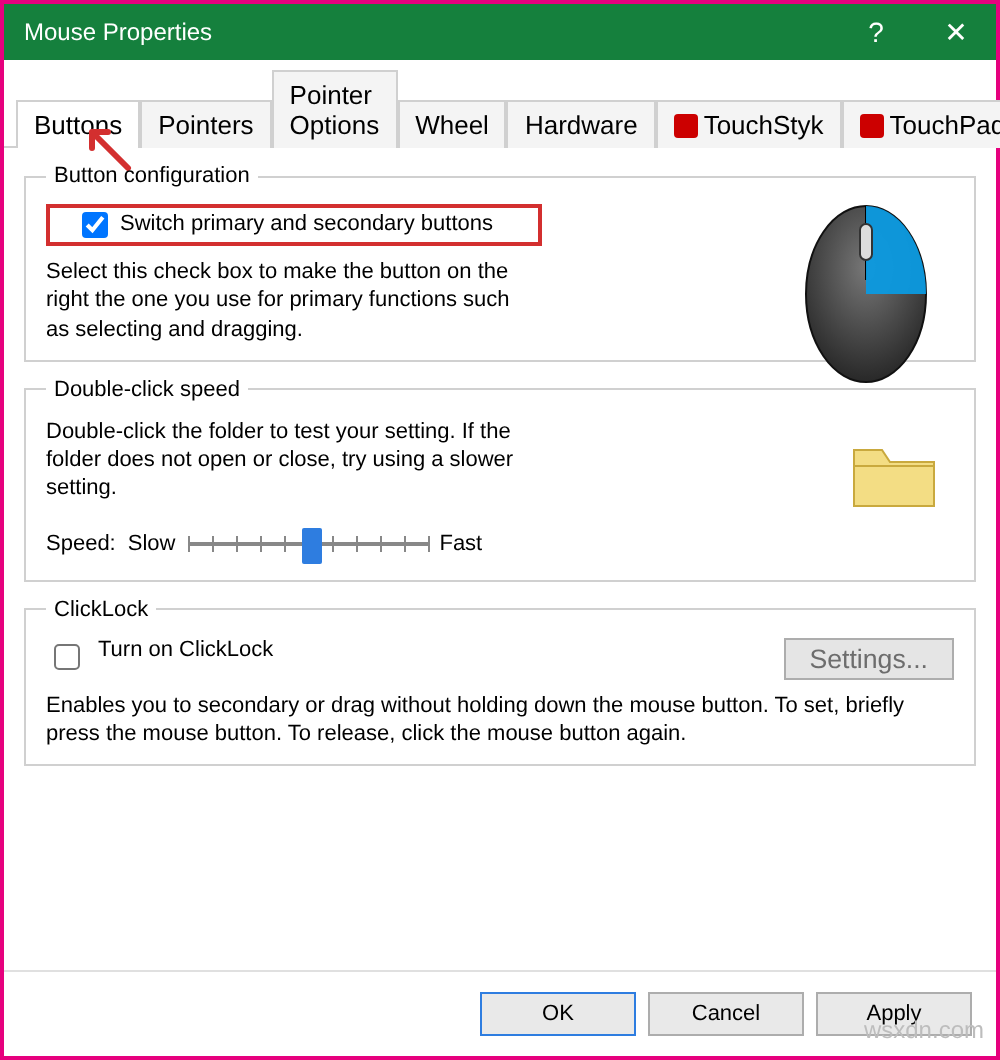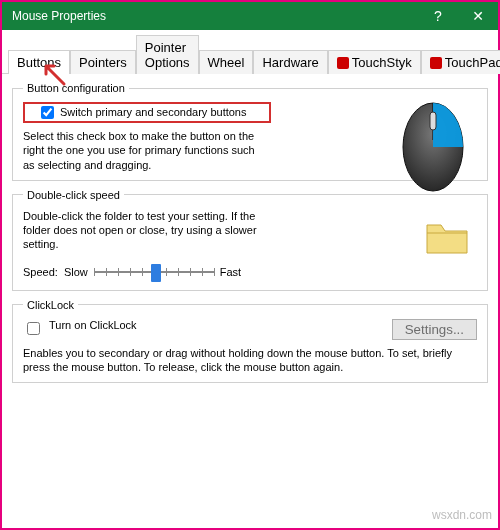--- a/index.html
+++ b/index.html
@@ -134,15 +134,20 @@
       <div class="cl-row">
         <input type="checkbox" style="">
         <span>Turn on ClickLock</span>
         <button class="settings-btn" disabled="">Settings...</button>
       </div>
       <div class="cl-text">Enables you to secondary or drag without holding down the mouse button. To set, briefly press the mouse button. To release, click the mouse button again.</div>
     </fieldset>
 
   </div>
 
+  <div class="footer">
+    <button class="primary">OK</button>
+    <button>Cancel</button>
+    <button>Apply</button>
+  </div>
 
   <div class="watermark">wsxdn.com</div>
 </div>
 
 </body></html>

